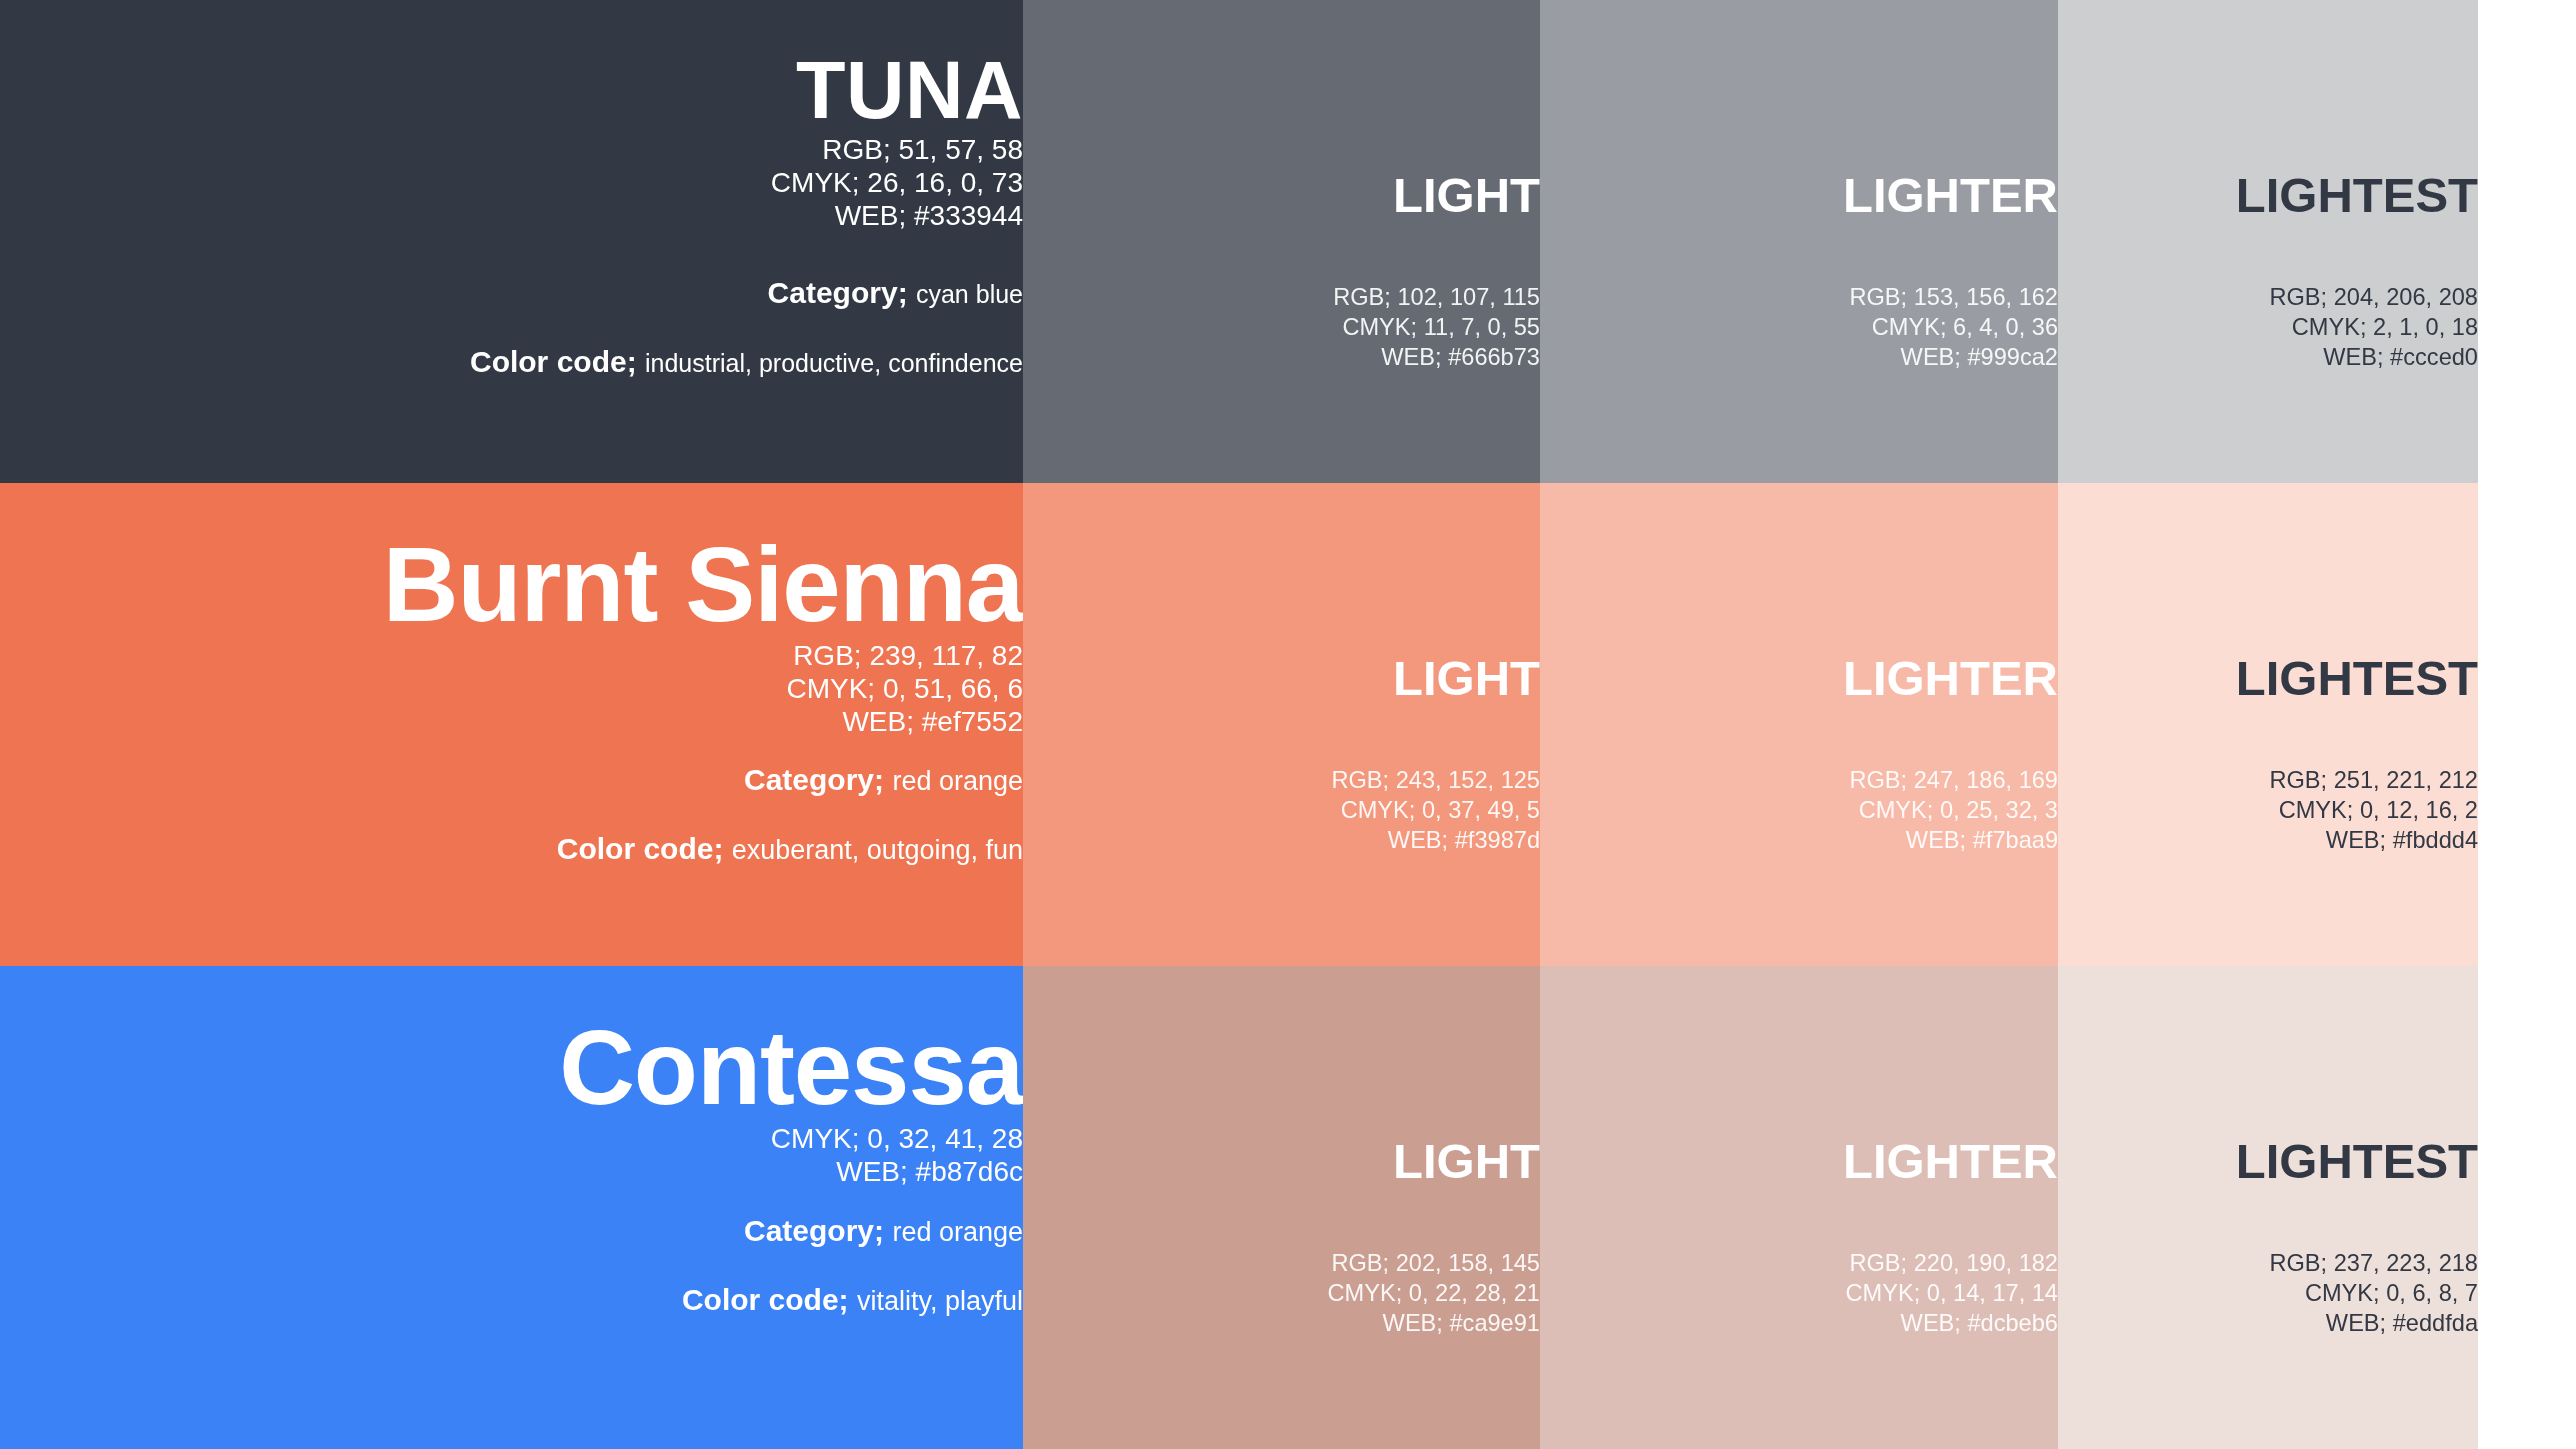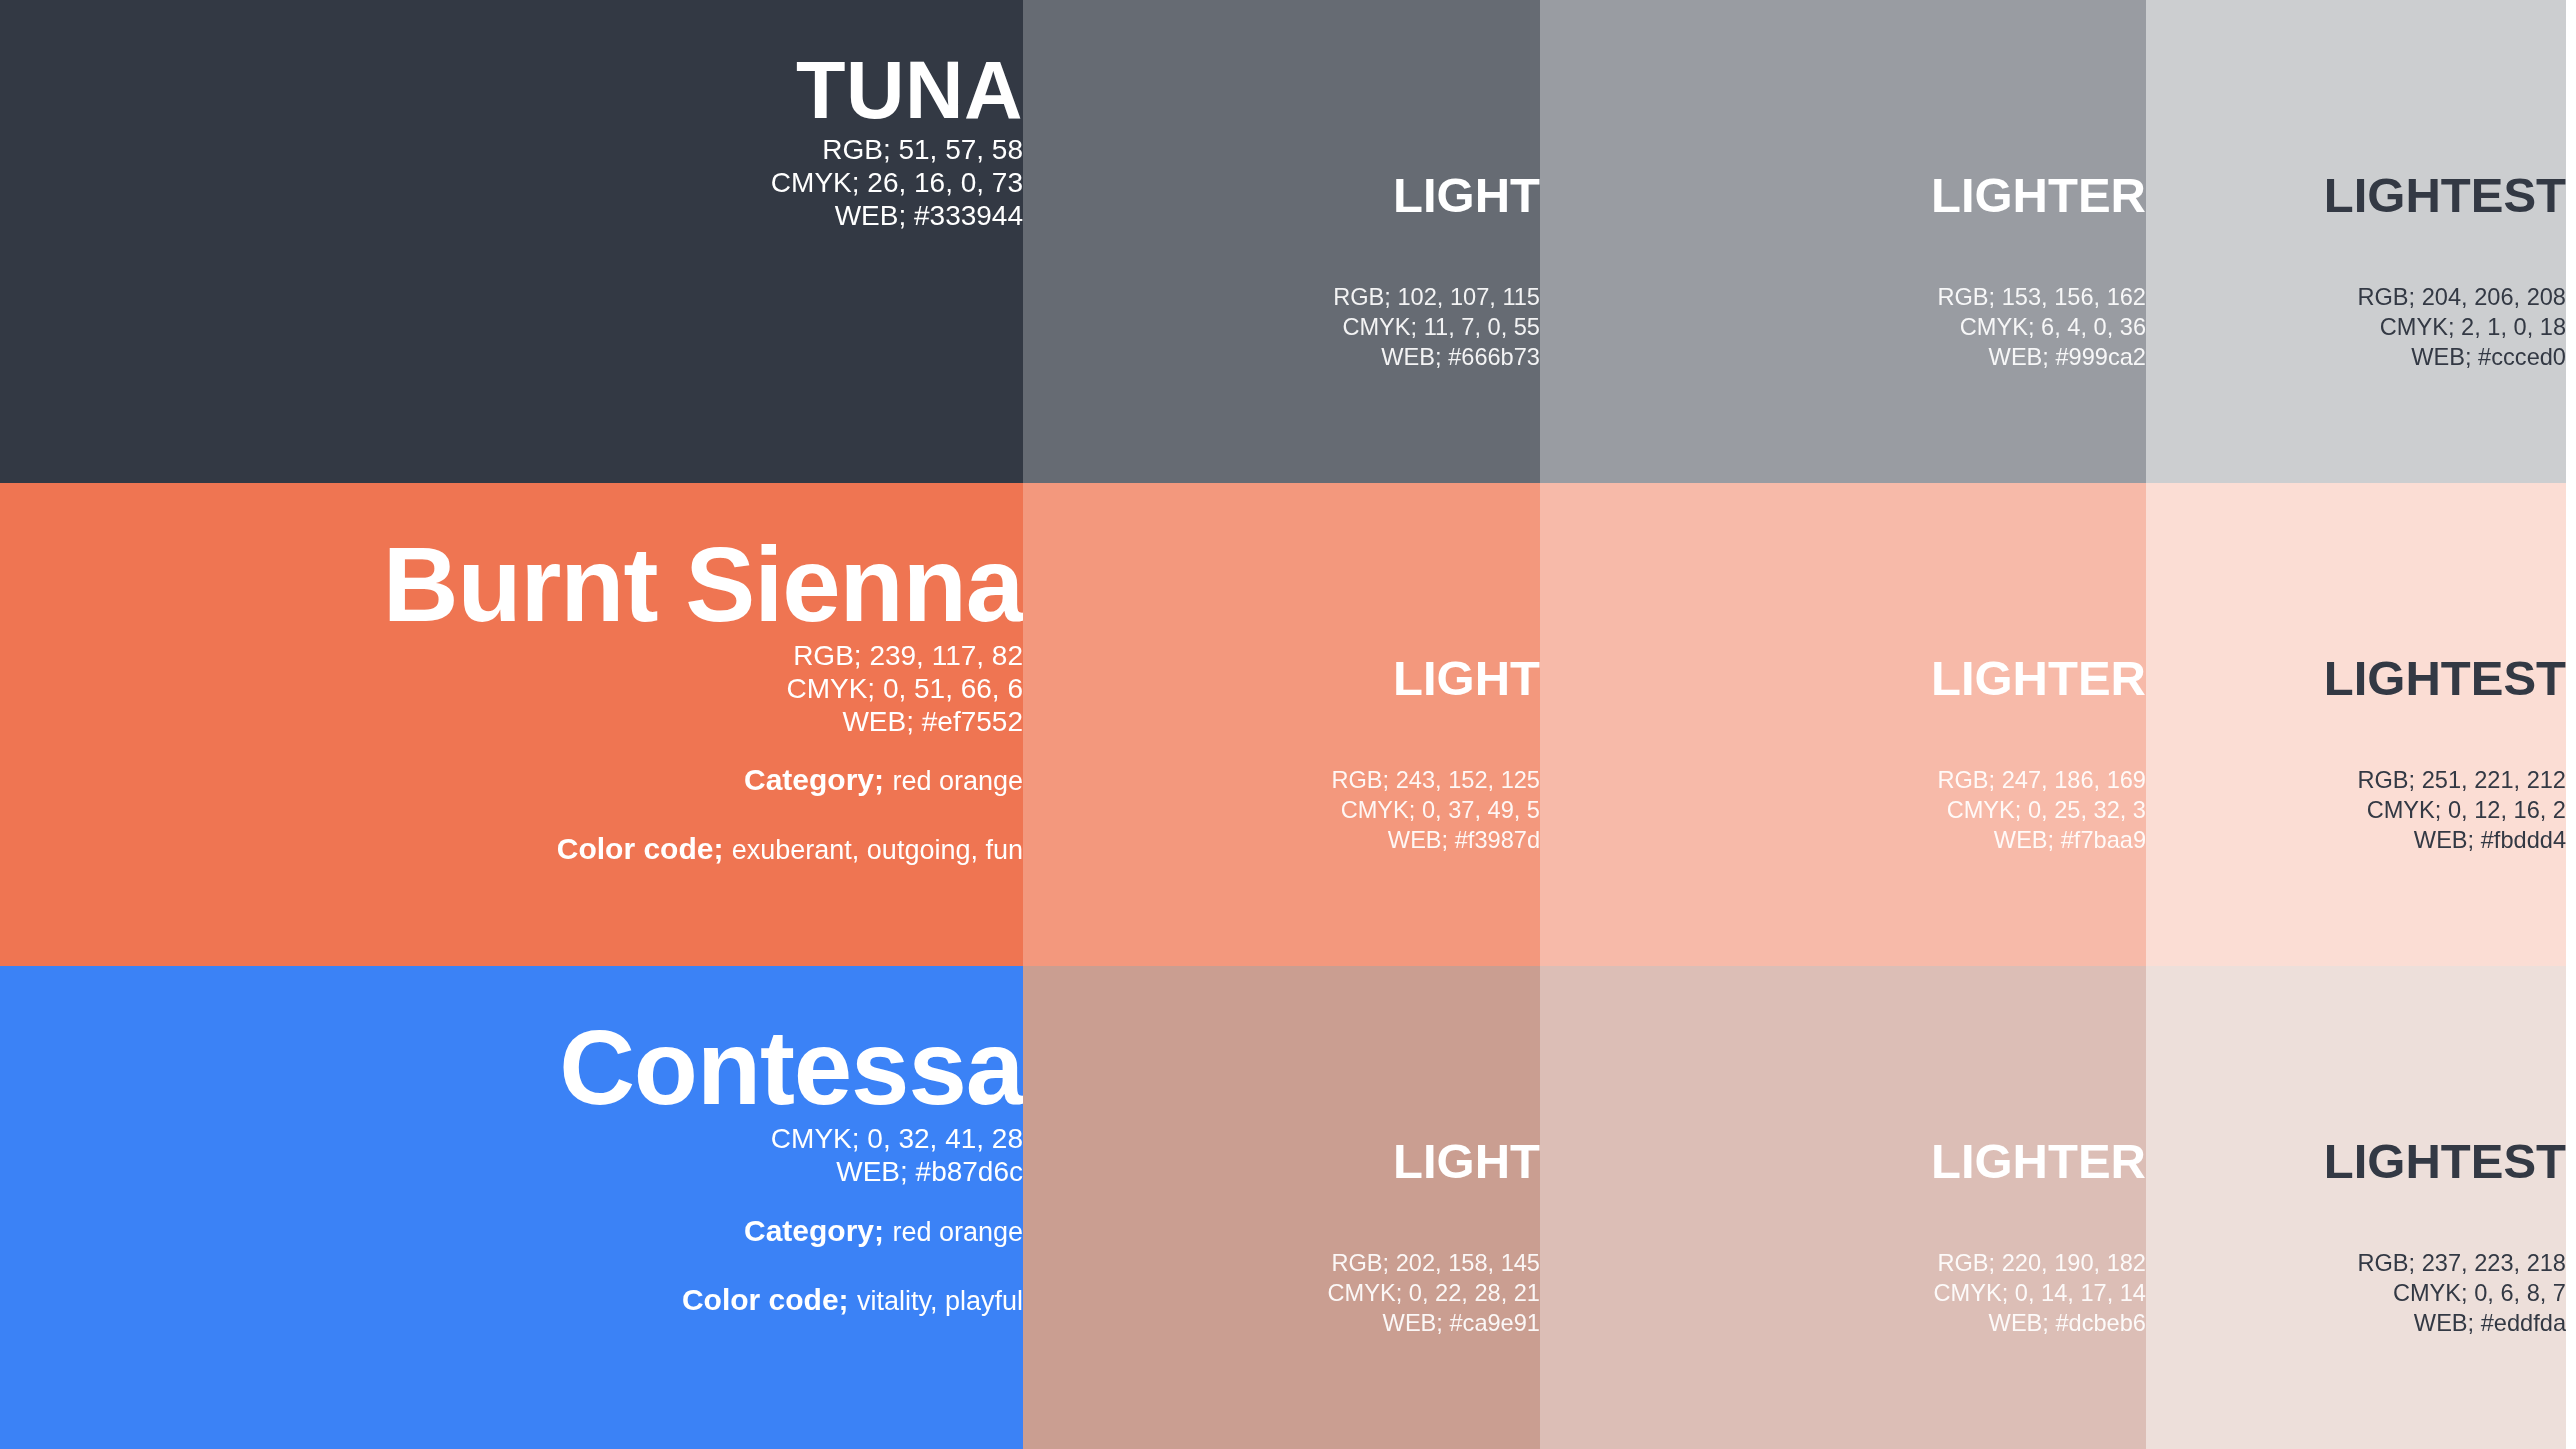--- a/index.html
+++ b/index.html
@@ -34,21 +34,21 @@
 
   
   .cell {
     box-sizing: border-box;
     position: relative;
     height: 100%;
     overflow: hidden;
   }
   .cell-base   { width: 1023px; }
   .cell-light  { width: 517px;  }
-  .cell-lighter{ width: 606px;  }
+  .cell-lighter{ width: 518px;  }
   .cell-lightest{ width: 420px; }
 
   
   .base-inner {
     padding-left: 76px;
     padding-top: 52px;
   }
   .base-title {
     font-weight: 700;
     line-height: 0.95;
@@ -133,20 +133,30 @@
   <div class="palette-row row-1">
 
     <div class="cell cell-base" style="background:#333944">
       <div class="base-inner">
         <h1 class="base-title txt-white">TUNA</h1>
         <div class="spec-block">
           <div class="spec-line txt-white">RGB;  51, 57, 58</div>
           <div class="spec-line txt-white">CMYK; 26, 16, 0, 73</div>
           <div class="spec-line txt-white">WEB; #333944</div>
         </div>
+        <div class="meta-block">
+          <div class="meta-line txt-white">
+            <span class="meta-label">Category;</span>
+            <span class="meta-value">cyan blue</span>
+          </div>
+          <div class="meta-line txt-white">
+            <span class="meta-label">Color code;</span>
+            <span class="meta-value">industrial, productive, confindence</span>
+          </div>
+        </div>
       </div>
     </div>
 
     <div class="cell cell-light" style="background:#666b73">
       <div class="tint-inner">
         <div class="tint-title txt-white">LIGHT</div>
         <div class="tint-spec txt-white-soft">RGB;  102, 107, 115</div>
         <div class="tint-spec txt-white-soft">CMYK; 11, 7, 0, 55</div>
         <div class="tint-spec txt-white-soft">WEB; #666b73</div>
       </div>

